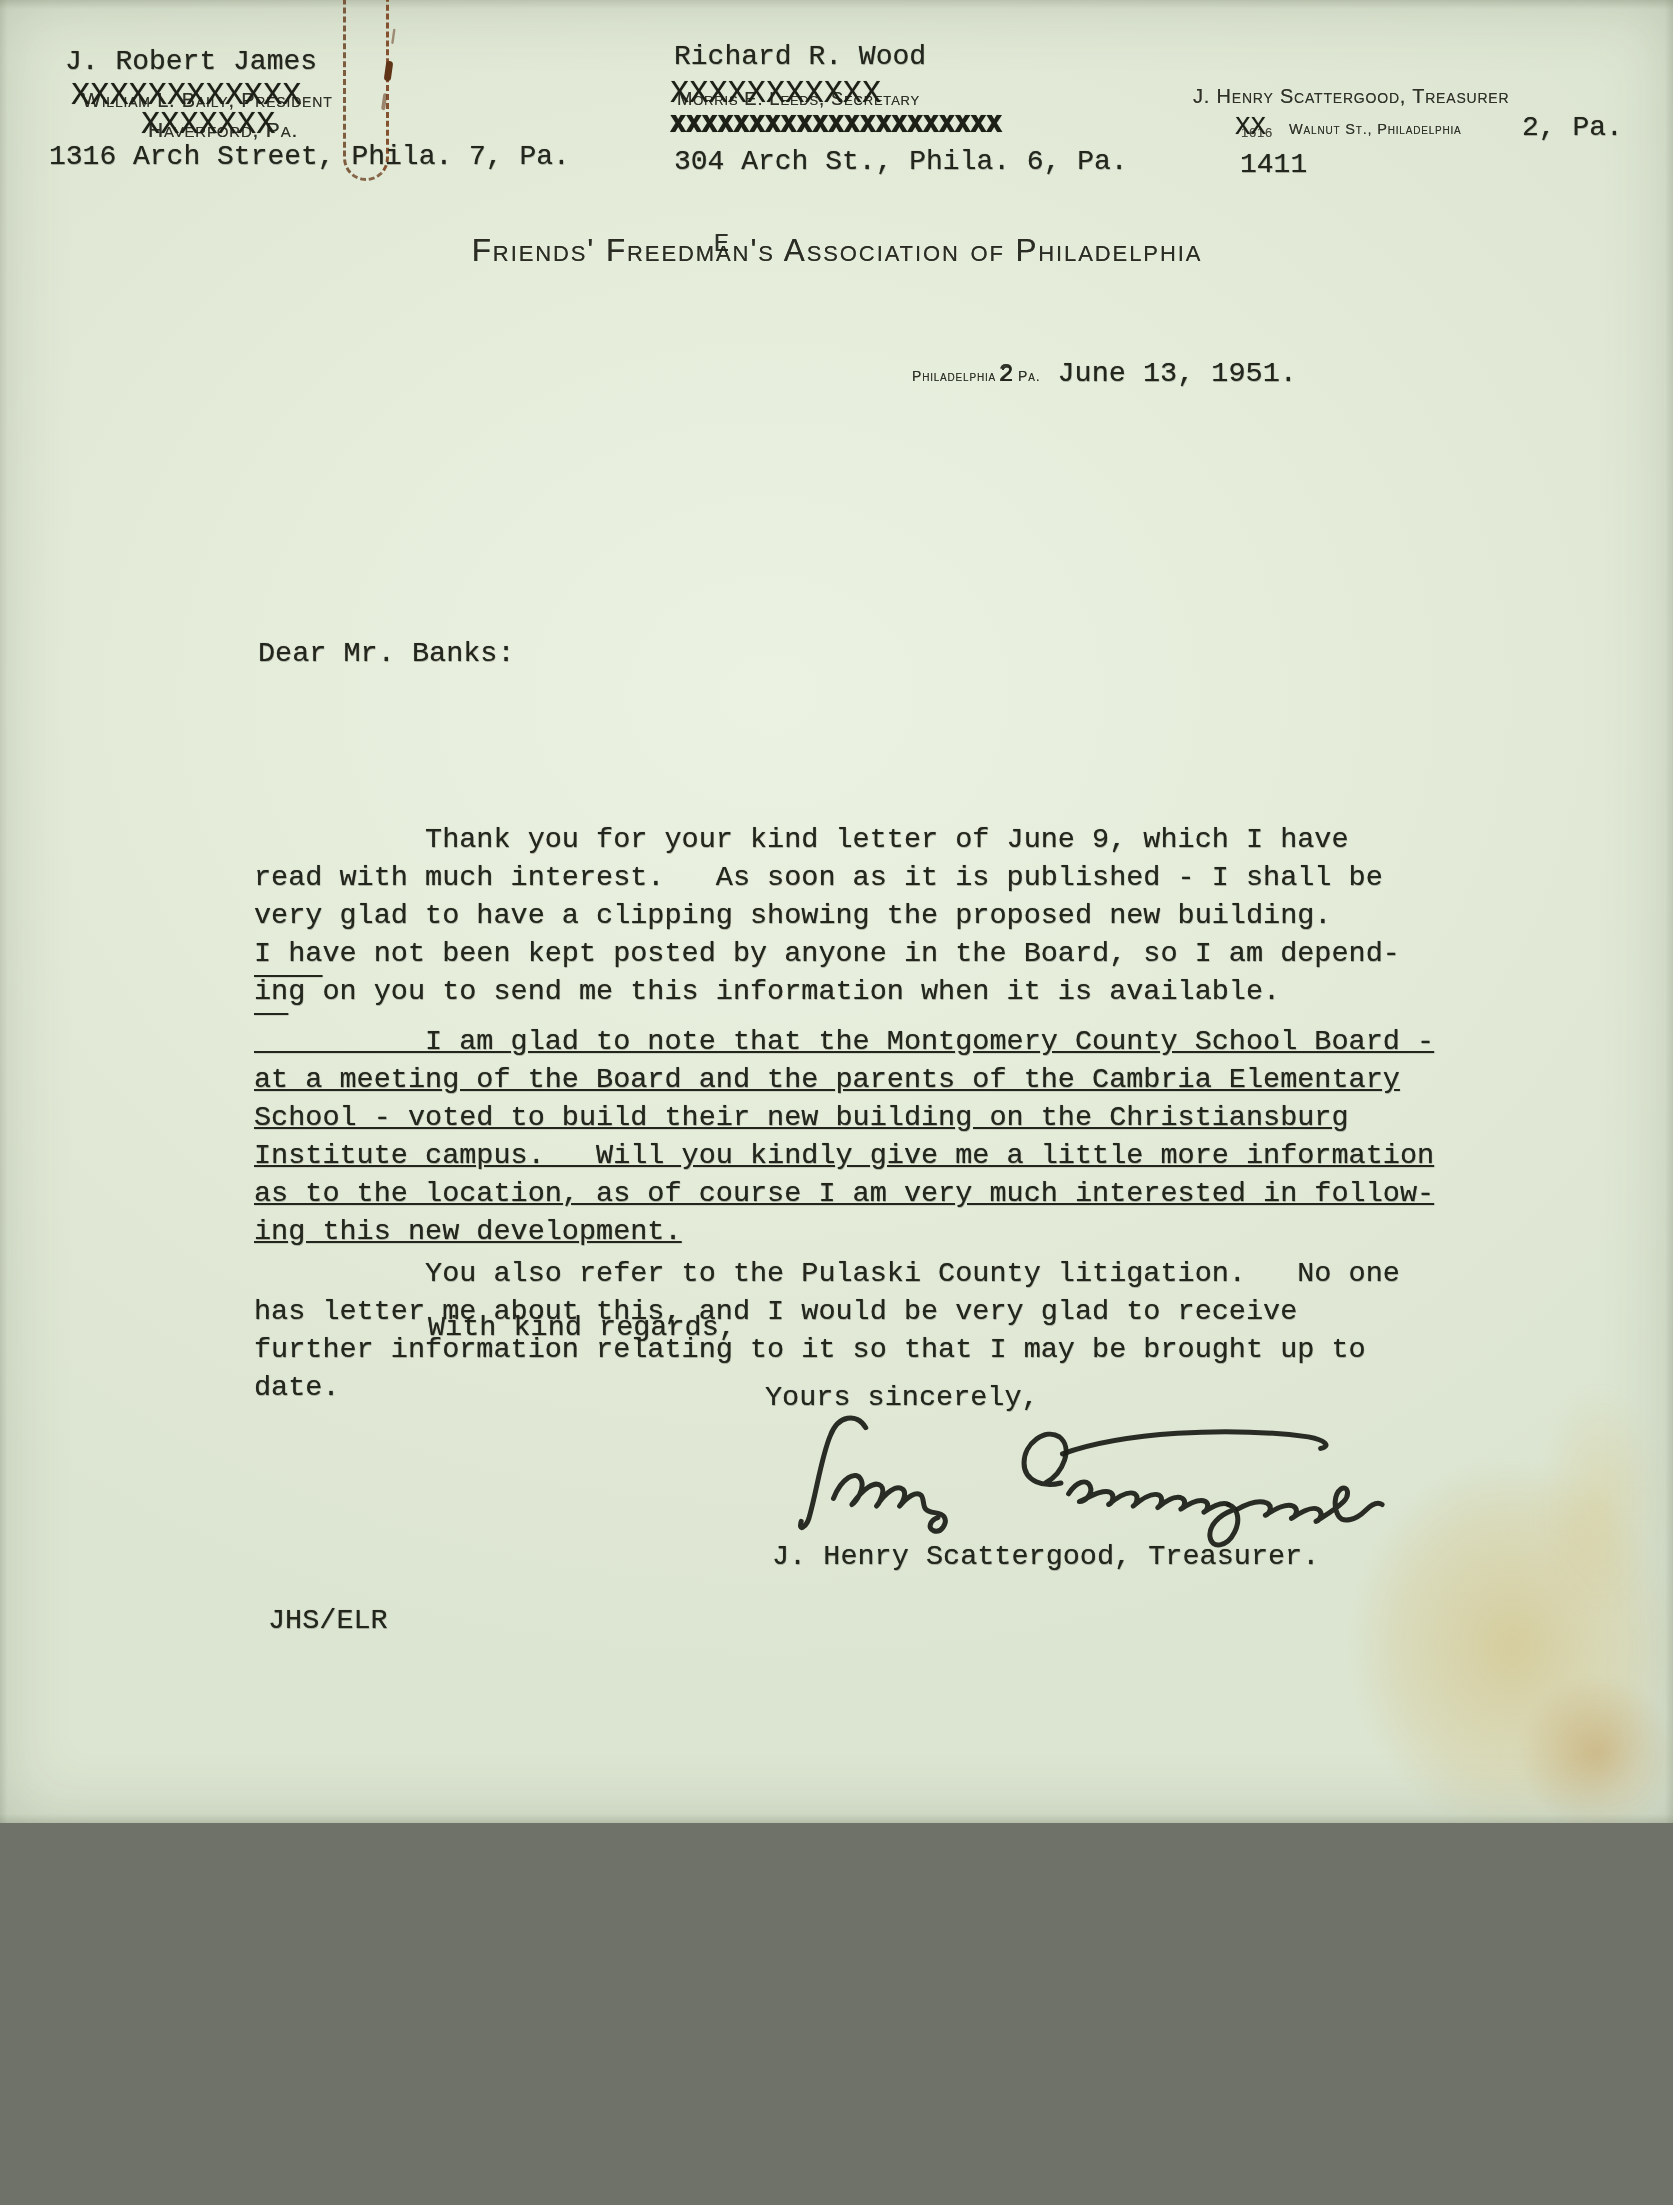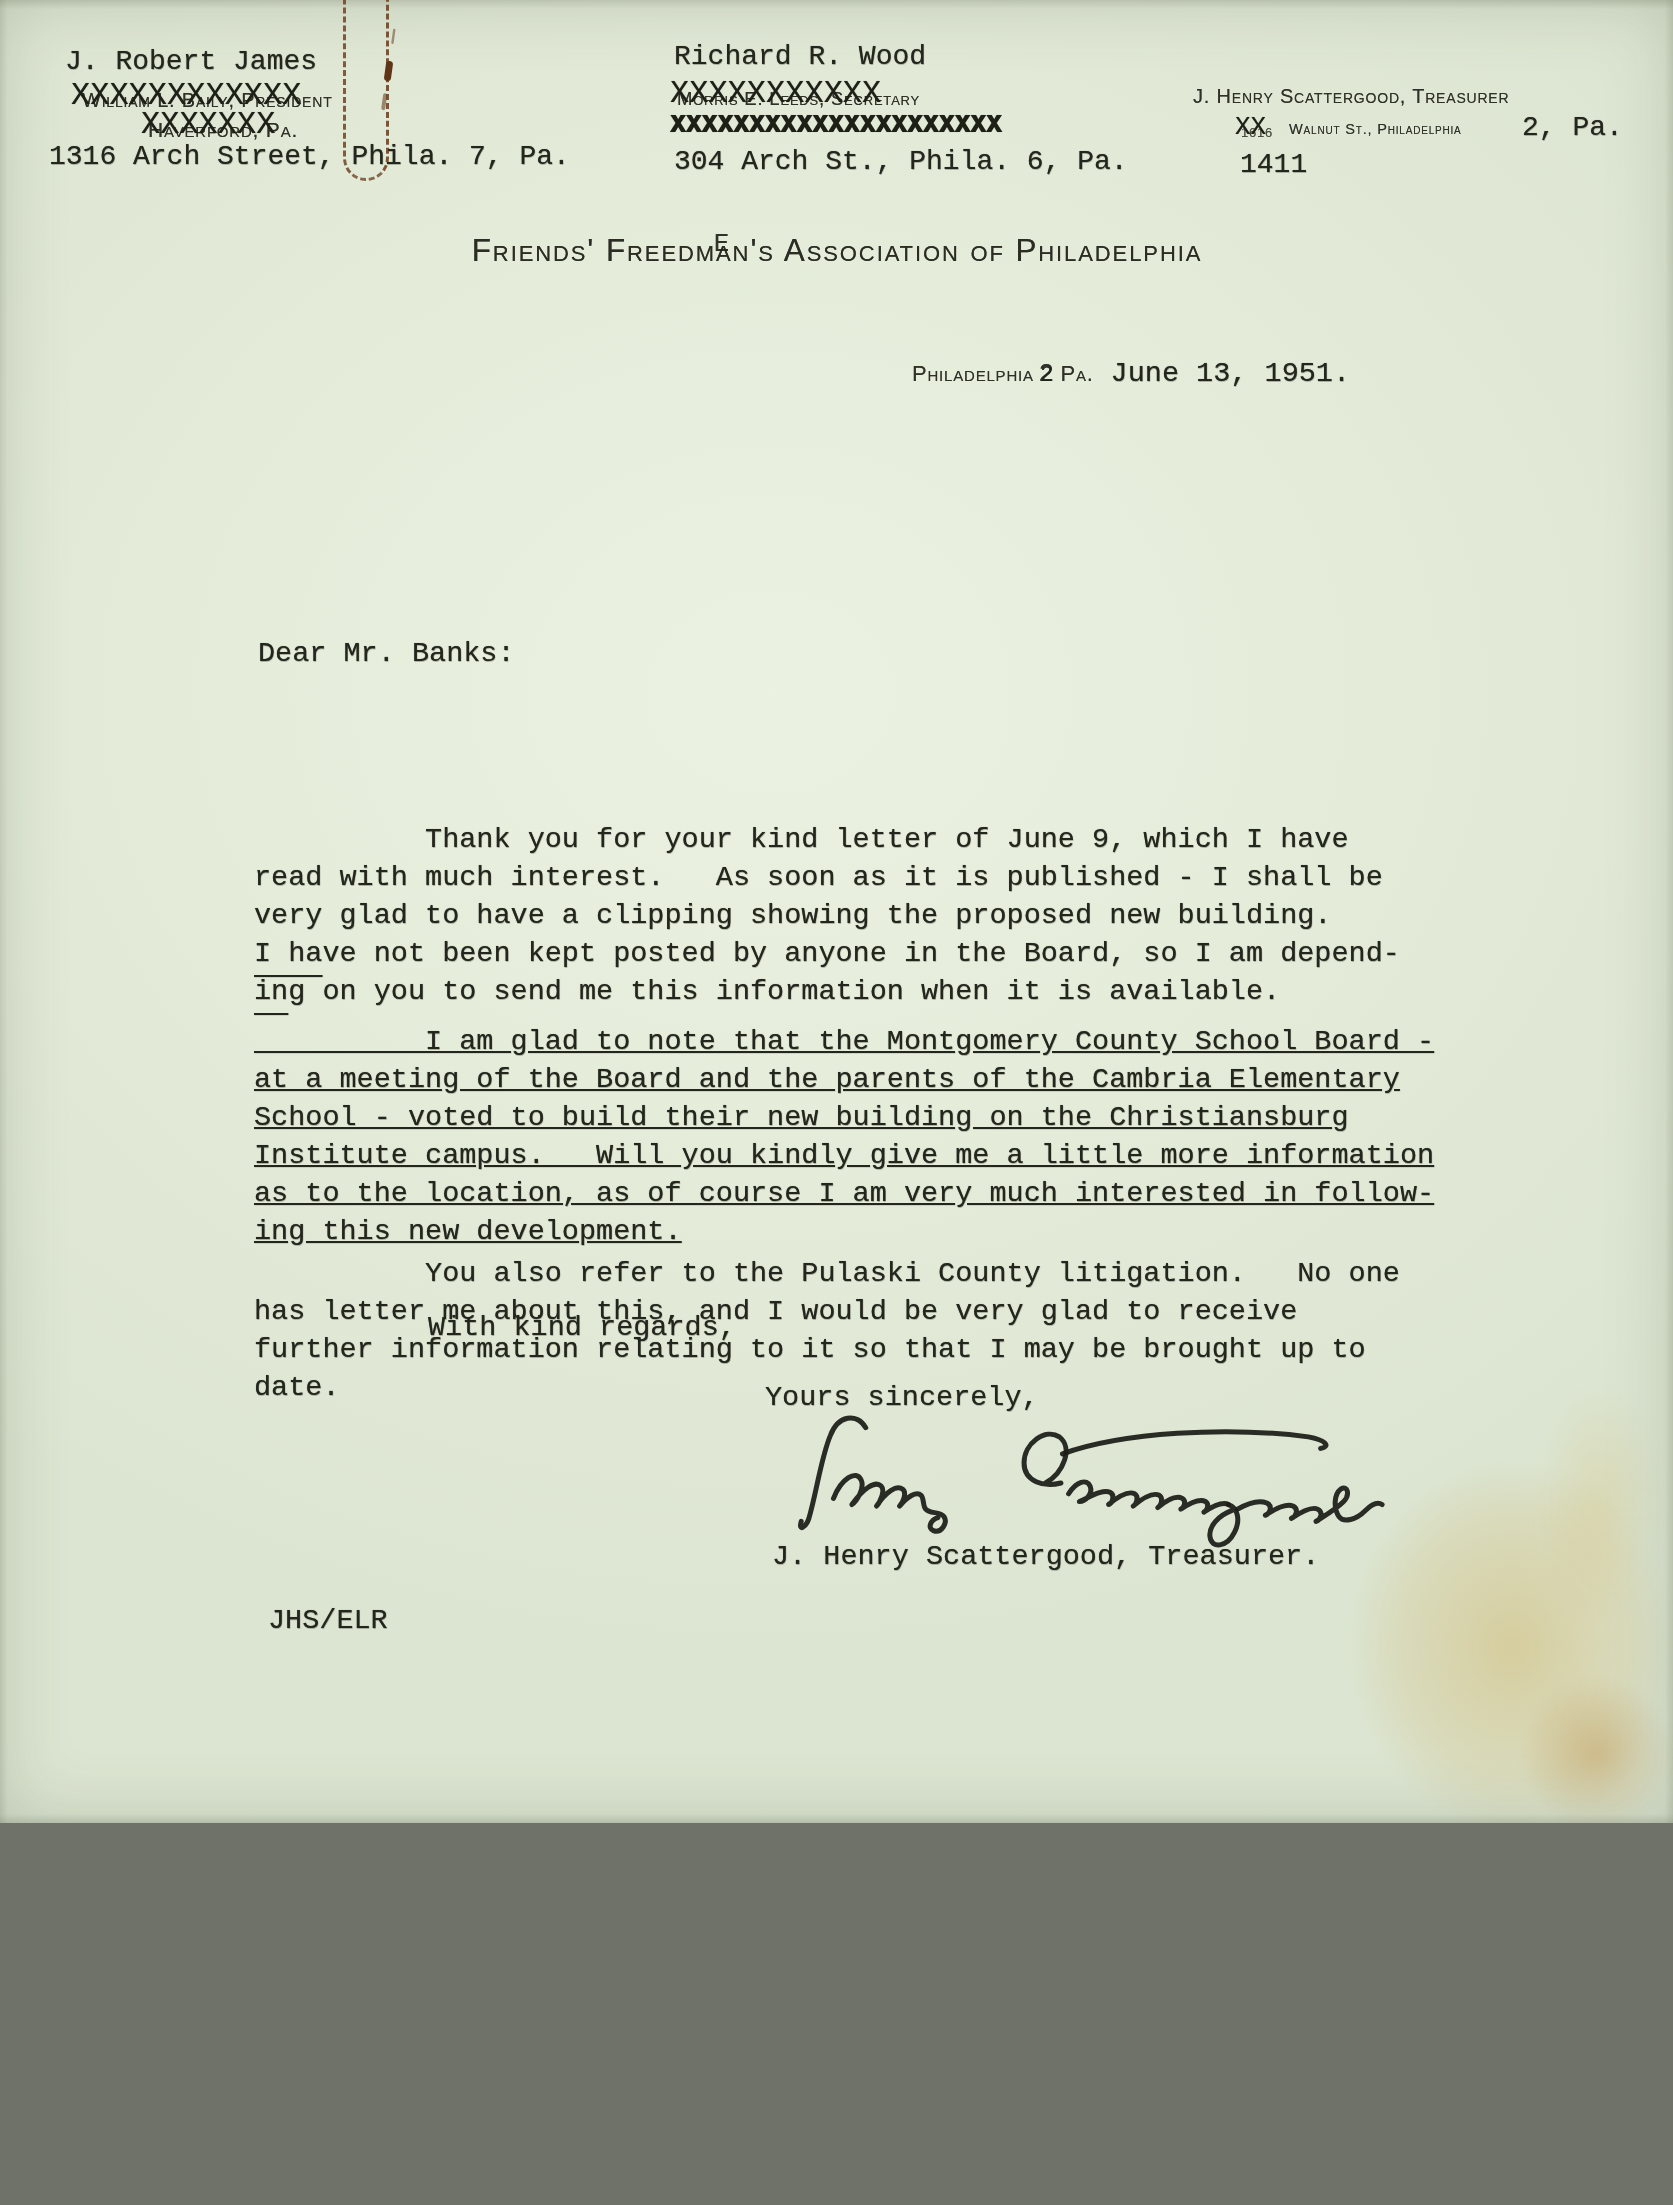--- a/index.html
+++ b/index.html
@@ -51,21 +51,21 @@
   }
   .title-line{
     width:100%;text-align:center;top:232px;left:0;
     font-size:31.5px;letter-spacing:1.9px;color:#2b2d24;
     font-variant-caps:small-caps;
     font-family:"Liberation Sans", sans-serif;
     text-shadow:0 0 0.5px rgba(40,42,35,0.7);
     white-space:pre;
   }
   .dateline{top:355px;left:912px;display:flex;align-items:baseline;}
-  .dateline .printed{font-size:22px;}
+  .dateline .printed{font-size:14px;}
   .dateline .typed{margin-left:17px;}
   .body-block .tline{min-height:38px;}
   .stitch{
     left:343px;top:-4.6px;width:40px;height:183px;
     border-left:3.8px dashed rgba(110,69,38,0.85);
     border-right:3.8px dashed rgba(122,66,30,0.9);
     border-bottom:3.8px dashed rgba(110,69,38,0.8);
     border-radius:0 0 23px 23px;
   }
   .knot{

